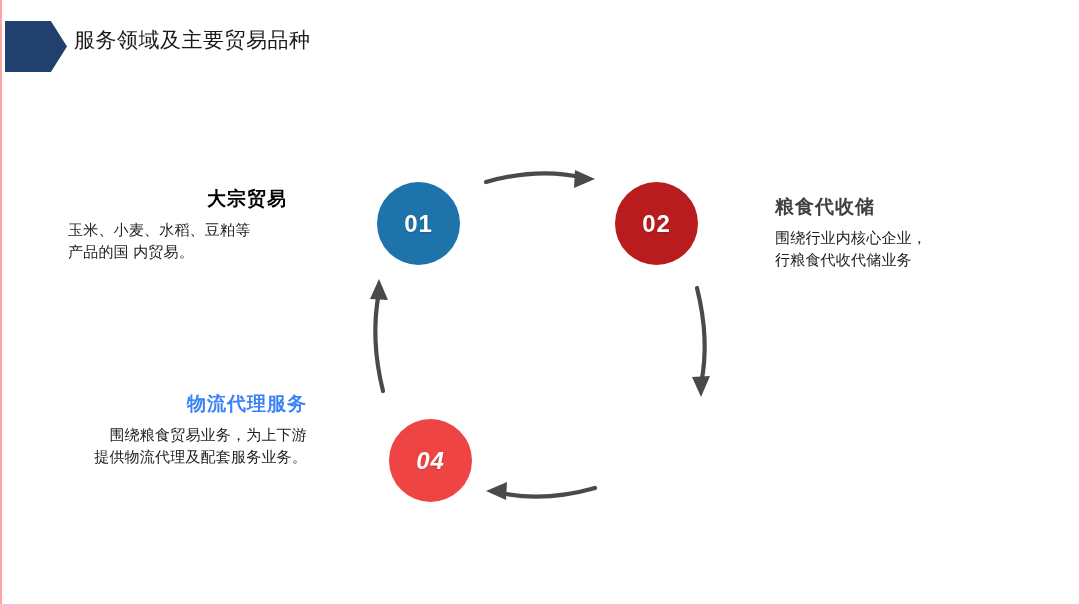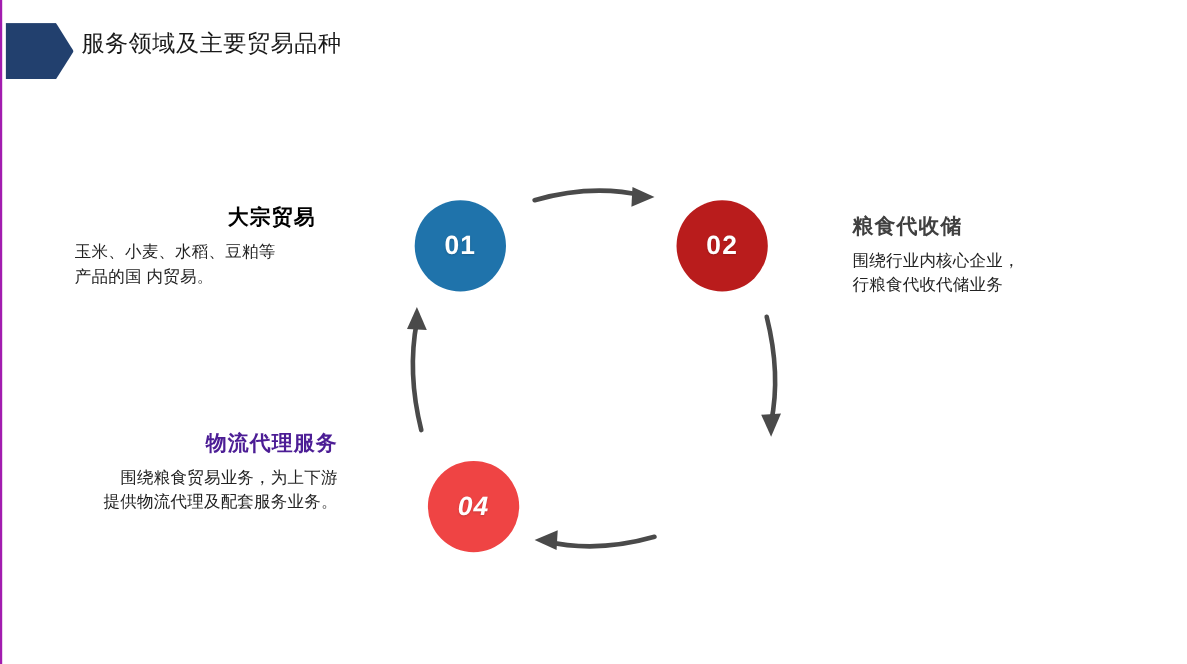--- a/index.html
+++ b/index.html
@@ -11,21 +11,21 @@
   body {
     font-family: "Liberation Sans", "DejaVu Sans", sans-serif;
   }
 
   #slide {
     position: relative;
     width: 924px;
     height: 604px;
     background: #ffffff;
     overflow: hidden;
-    border-left: 2px solid #a21caf;
+    border-left: 2px solid #fca5a5;
     box-sizing: border-box;
   }
 
   
   #header-banner {
     position: absolute;
     left: 3px;
     top: 21px;
     width: 62px;
     height: 51px;
@@ -100,21 +100,21 @@
     margin: 0;
     white-space: pre-line;
   }
 
   
   #block-01 { left: 40px; top: 186px; width: 245px; text-align: right; }
   #block-01 .info-title { color: #000000; }
   #block-01 .info-body { text-align: left; padding-left: 26px; }
 
   #block-04 { left: 40px; top: 391px; width: 265px; text-align: right; }
-  #block-04 .info-title { color: #4c1d95; }
+  #block-04 .info-title { color: #3b82f6; }
   #block-04 .info-body { text-align: right; padding-left: 18px; }
 
   
   #block-02 { left: 773px; top: 194px; width: 270px; text-align: left; }
   #block-02 .info-title { color: #404040; }
 
   #block-03 { left: 773px; top: 393px; width: 270px; text-align: left; }
   #block-03 .info-title { color: #1CA3A8; }
 </style>
 </head>

